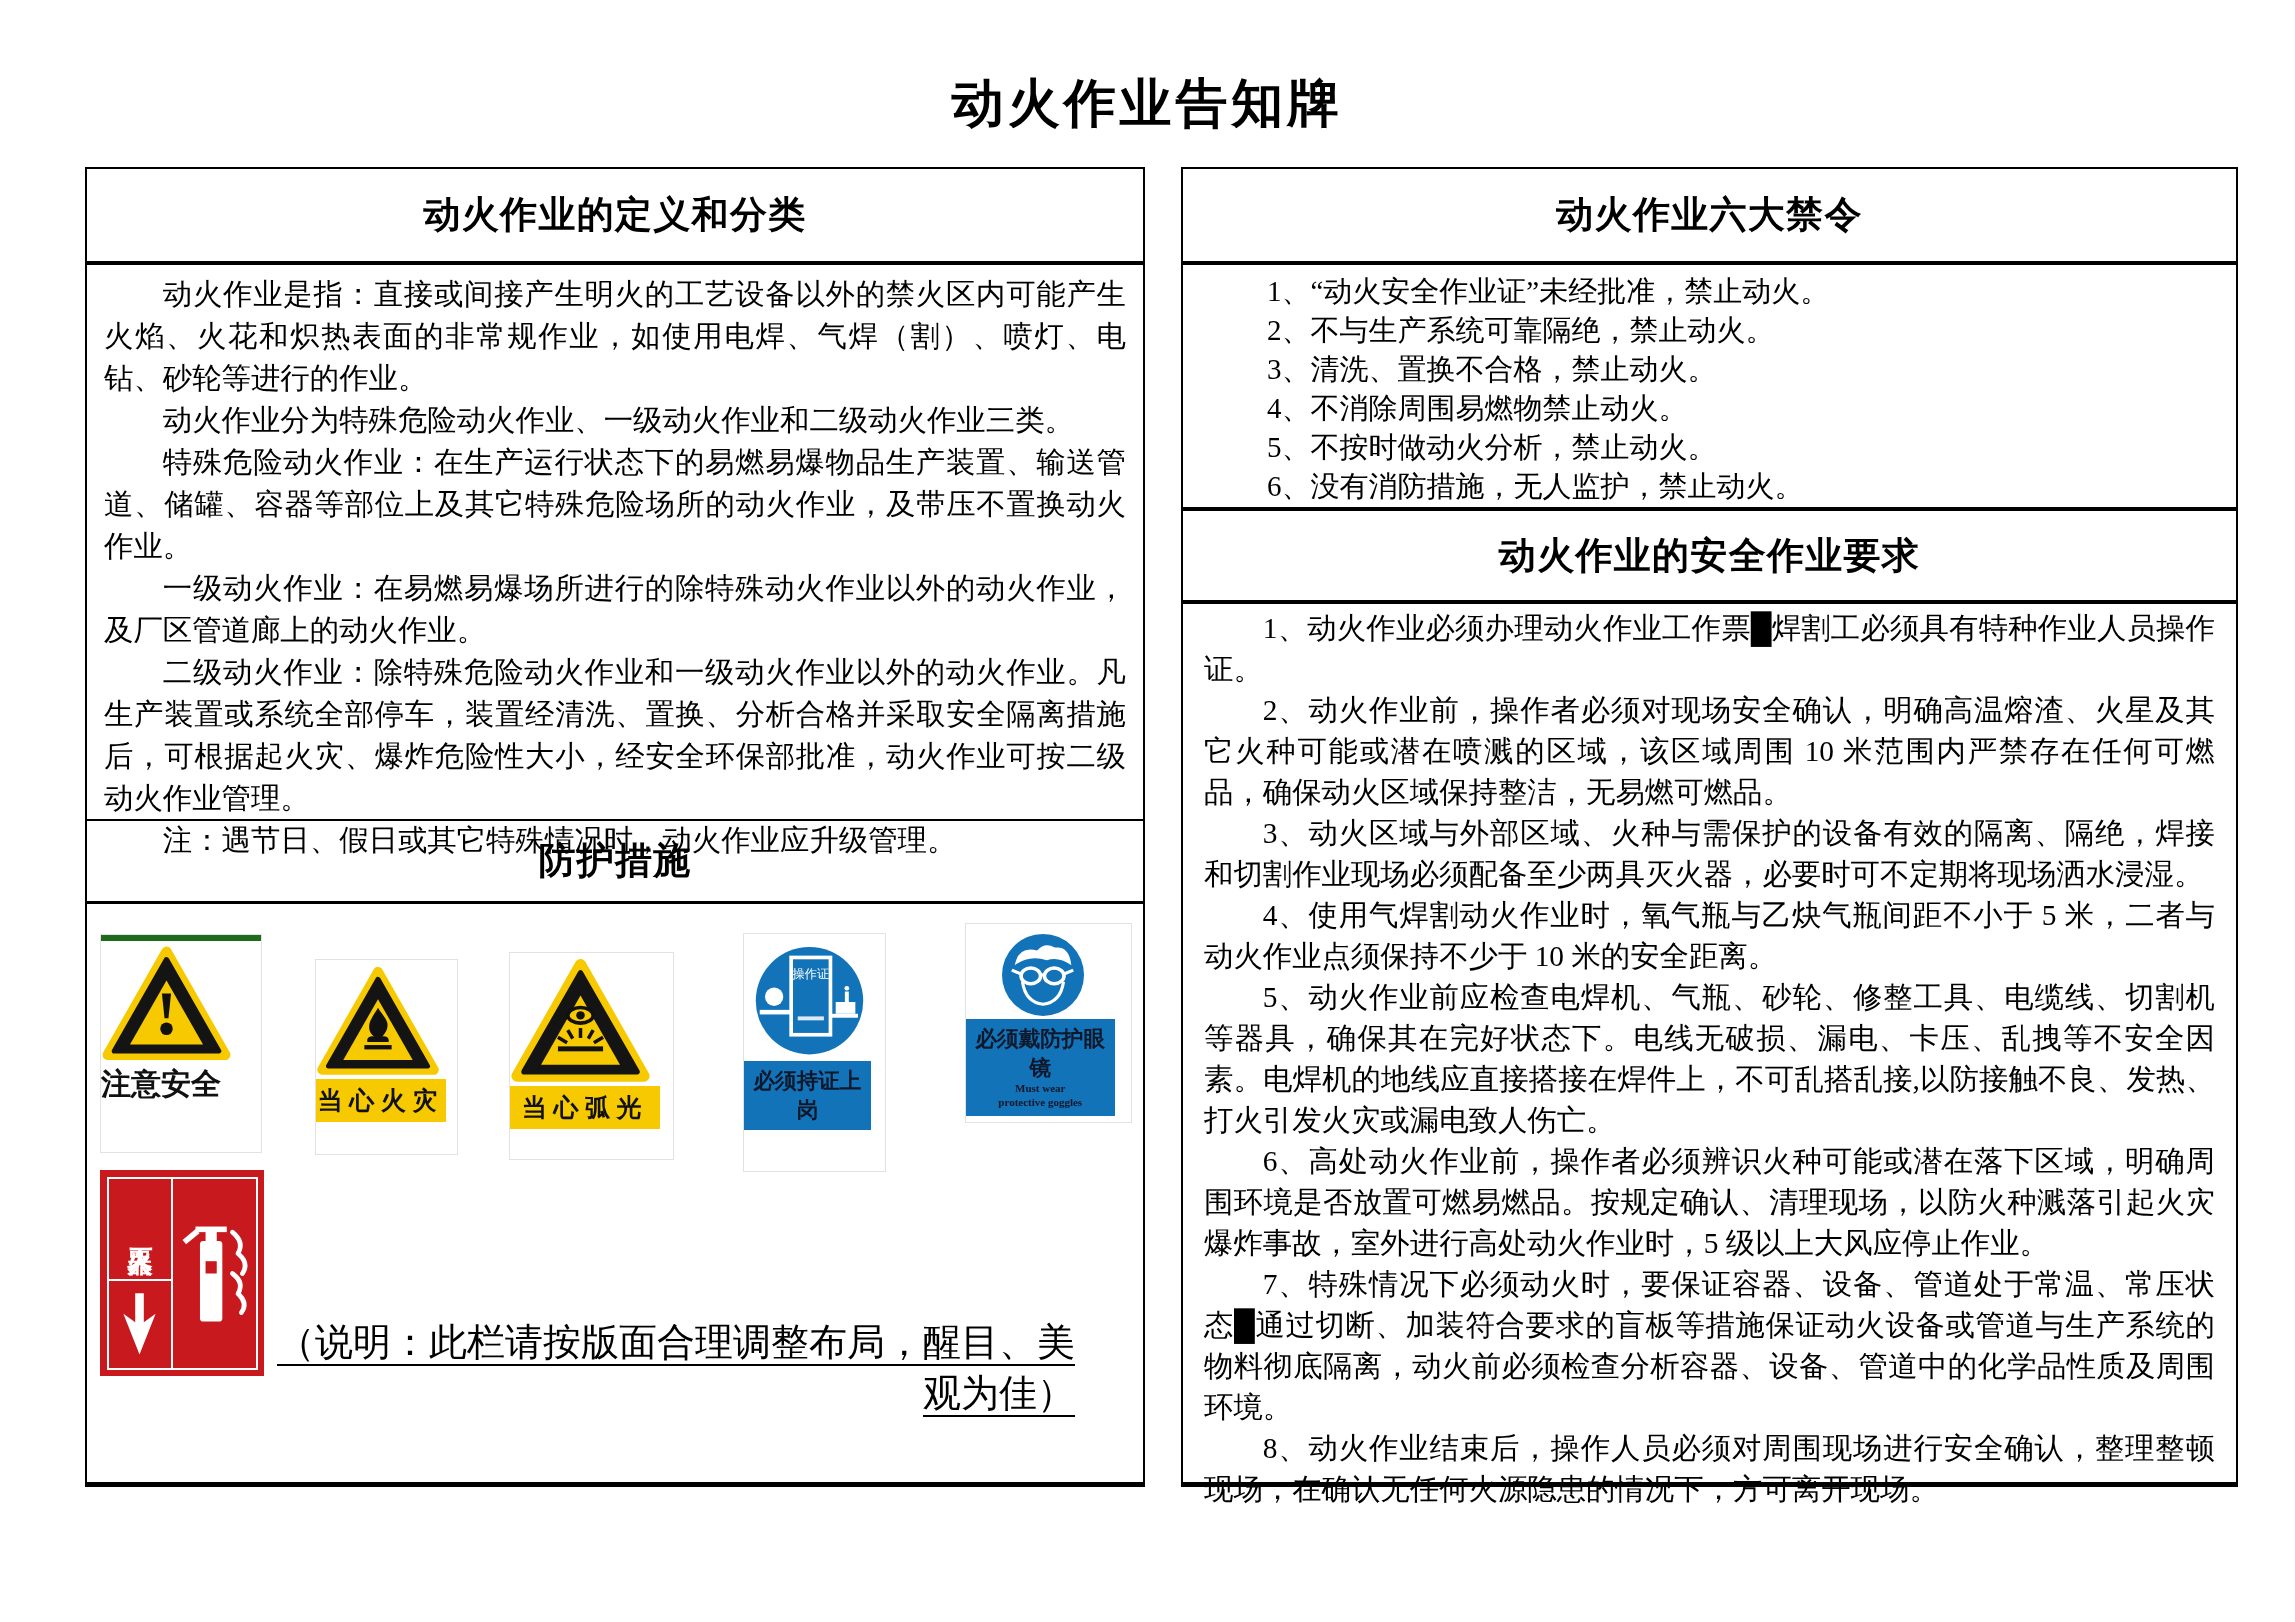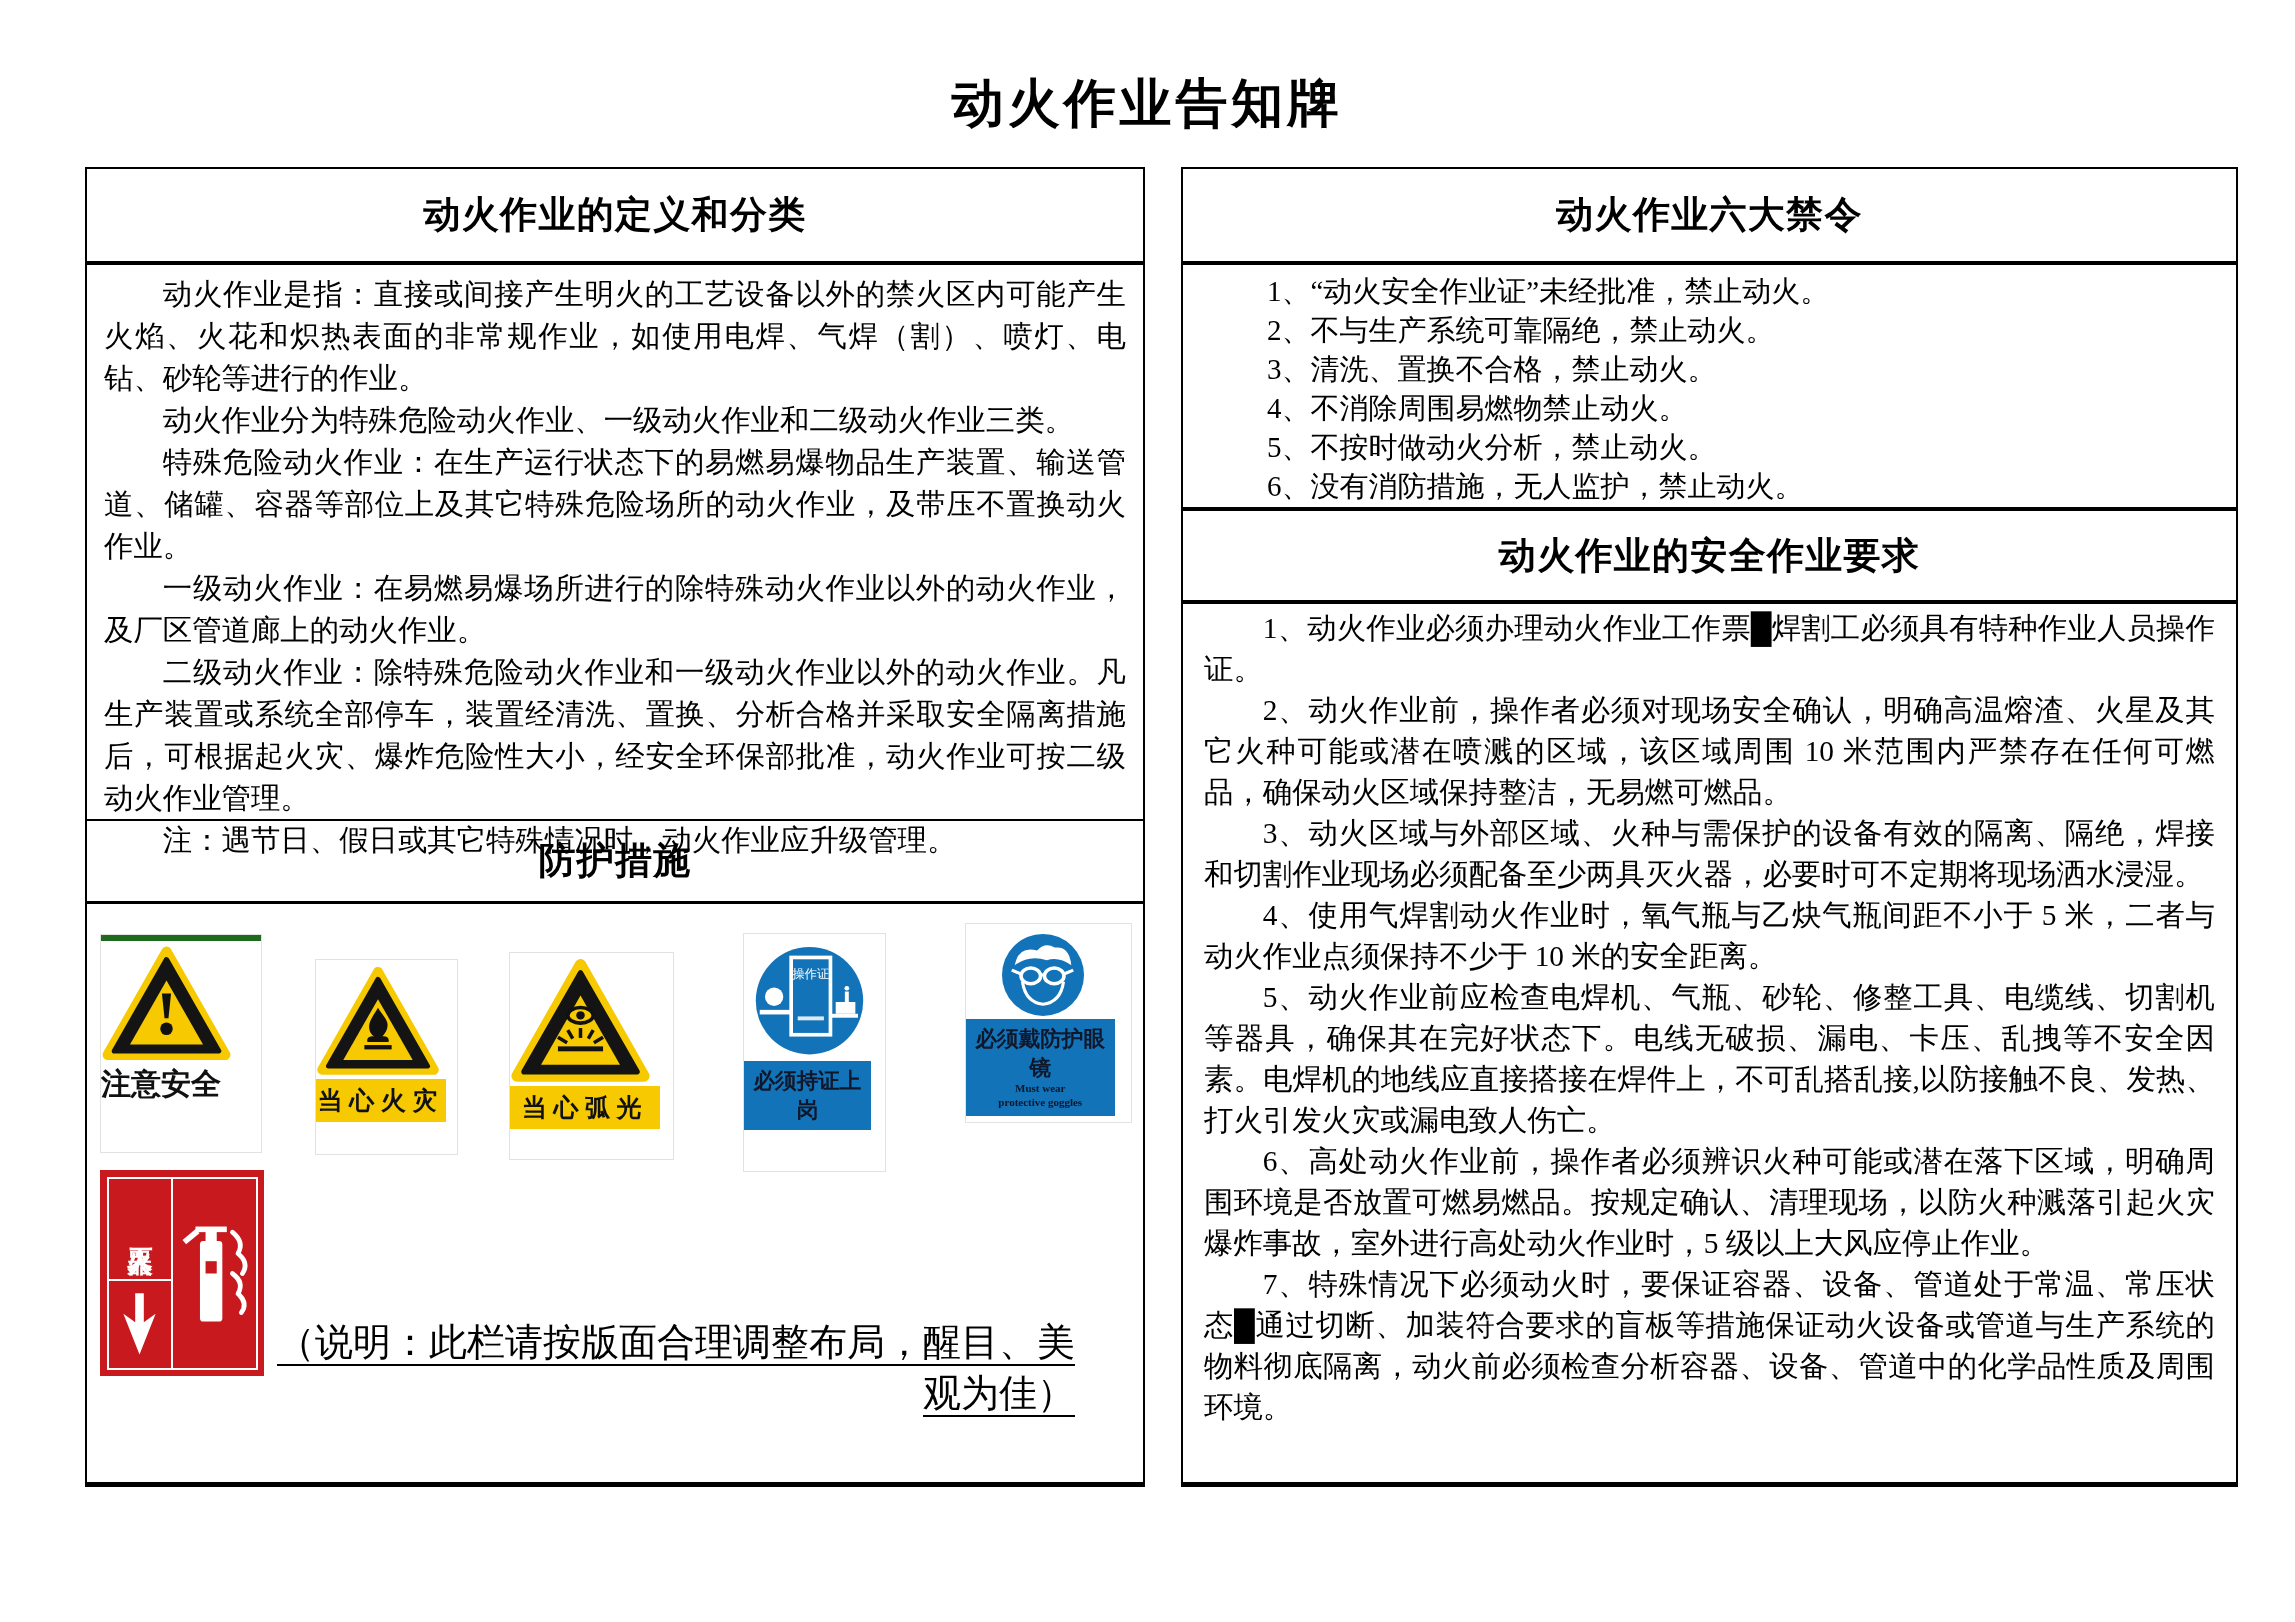--- a/index.html
+++ b/index.html
@@ -232,17 +232,18 @@
     <div class="sec-header r-header2">动火作业的安全作业要求</div>
 
     <div class="r-reqs">
       <p>1、动火作业必须办理动火作业工作票█焊割工必须具有特种作业人员操作证。</p>
       <p>2、动火作业前，操作者必须对现场安全确认，明确高温熔渣、火星及其它火种可能或潜在喷溅的区域，该区域周围 10 米范围内严禁存在任何可燃品，确保动火区域保持整洁，无易燃可燃品。</p>
       <p>3、动火区域与外部区域、火种与需保护的设备有效的隔离、隔绝，焊接和切割作业现场必须配备至少两具灭火器，必要时可不定期将现场洒水浸湿。</p>
       <p>4、使用气焊割动火作业时，氧气瓶与乙炔气瓶间距不小于 5 米，二者与动火作业点须保持不少于 10 米的安全距离。</p>
       <p>5、动火作业前应检查电焊机、气瓶、砂轮、修整工具、电缆线、切割机等器具，确保其在完好状态下。电线无破损、漏电、卡压、乱拽等不安全因素。电焊机的地线应直接搭接在焊件上，不可乱搭乱接,以防接触不良、发热、打火引发火灾或漏电致人伤亡。</p>
       <p>6、高处动火作业前，操作者必须辨识火种可能或潜在落下区域，明确周围环境是否放置可燃易燃品。按规定确认、清理现场，以防火种溅落引起火灾爆炸事故，室外进行高处动火作业时，5 级以上大风应停止作业。</p>
       <p>7、特殊情况下必须动火时，要保证容器、设备、管道处于常温、常压状态█通过切断、加装符合要求的盲板等措施保证动火设备或管道与生产系统的物料彻底隔离，动火前必须检查分析容器、设备、管道中的化学品性质及周围环境。</p>
+      <p>8、动火作业结束后，操作人员必须对周围现场进行安全确认，整理整顿现场，在确认无任何火源隐患的情况下，方可离开现场。</p>
     </div>
   </div>
 
 </div>
 
 
 </body></html>

